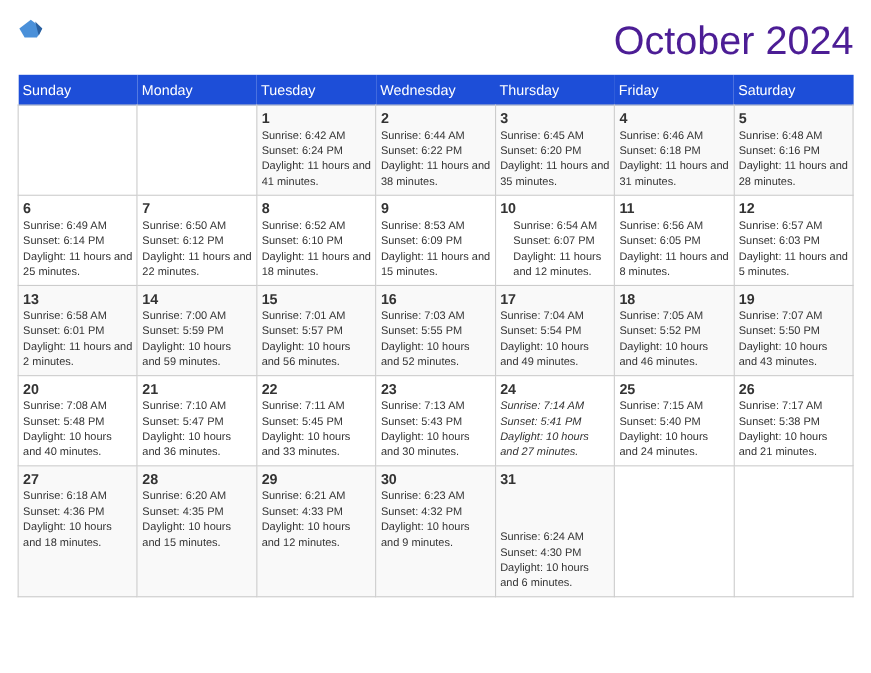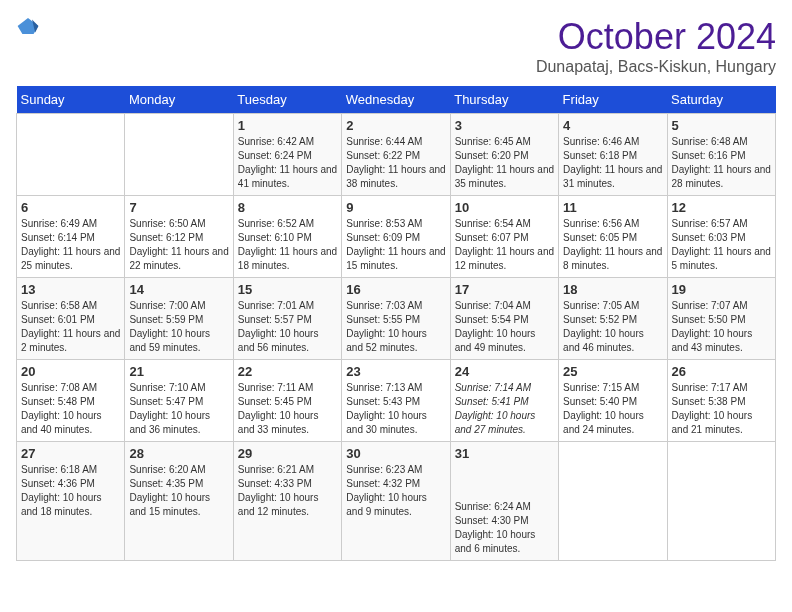--- a/index.html
+++ b/index.html
@@ -82,21 +82,20 @@
 
 <div class="header">
   <div class="logo">
     <svg class="logo-icon" viewBox="0 0 30 24" xmlns="http://www.w3.org/2000/svg">
       <polygon points="15,2 28,12 22,22 8,22 2,12" fill="#4a90d9"></polygon>
       <polygon points="20,4 28,12 24,20" fill="#2a60a0"></polygon>
     </svg>
   </div>
   <div class="title-area">
     <div class="month-title">October 2024</div>
-    <div class="location-title">Dunapataj, Bacs-Kiskun, Hungary</div>
   </div>
 </div>
 
 <table>
   <thead>
     <tr>
     <th>Sunday</th>
         <th>Monday</th>
         <th>Tuesday</th>
         <th>Wednesday</th>
@@ -160,21 +159,21 @@
 Daylight: 11 hours and 18 minutes.</div>
         </td>
         <td>
           <span class="day-number">9</span>
           <div class="day-info" style="white-space: pre-line;">Sunrise: 8:53 AM
 Sunset: 6:09 PM
 Daylight: 11 hours and 15 minutes.</div>
         </td>
         <td>
           <span class="day-number">10</span>
-          <div class="day-info" style="white-space: pre-line;">Sunrise: 6:54 AM
+          <div class="day-info" style="white-space: pre-line; margin-left: 12px;">Sunrise: 6:54 AM
 Sunset: 6:07 PM
 Daylight: 11 hours and 12 minutes.</div>
         </td>
         <td>
           <span class="day-number">11</span>
           <div class="day-info" style="white-space: pre-line;">Sunrise: 6:56 AM
 Sunset: 6:05 PM
 Daylight: 11 hours and 8 minutes.</div>
         </td>
         <td>

